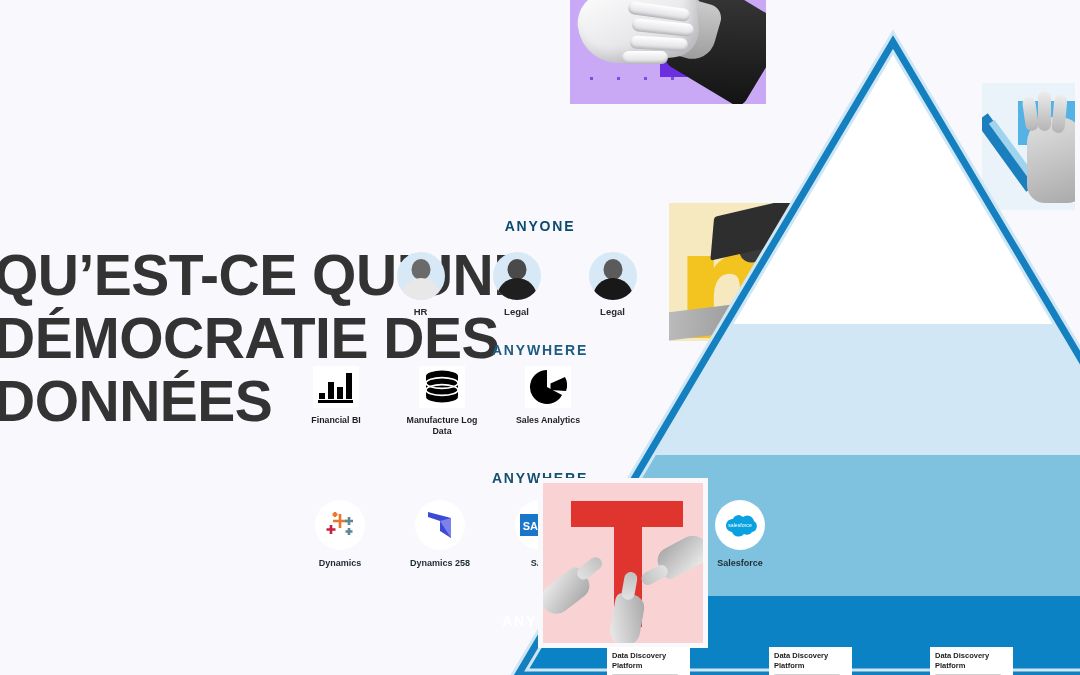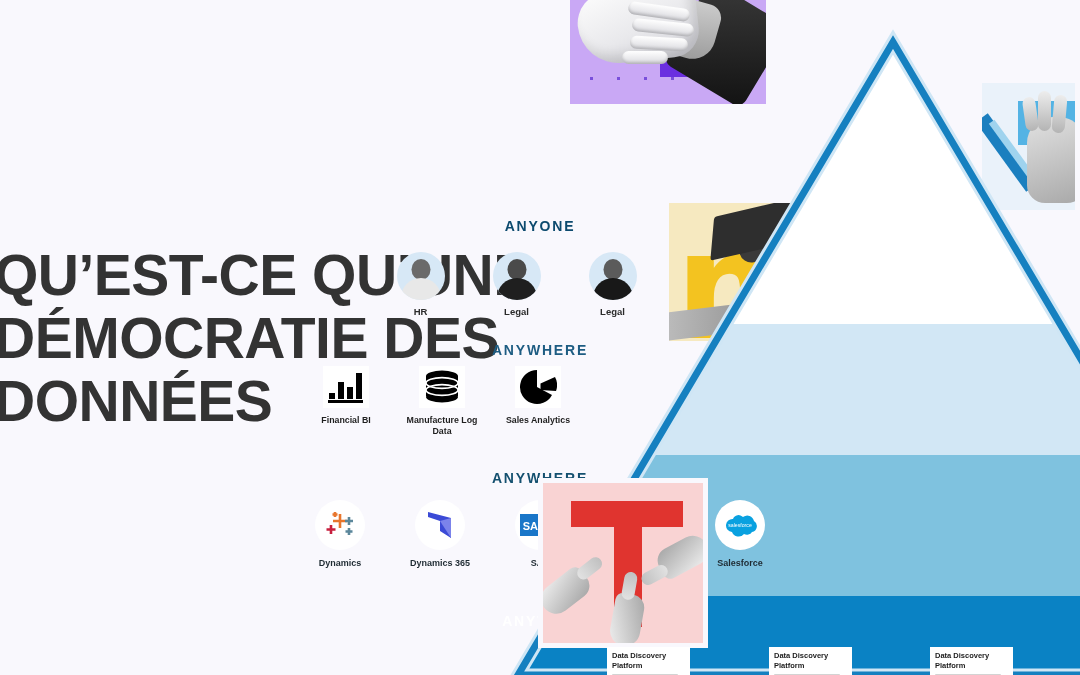--- a/index.html
+++ b/index.html
@@ -144,21 +144,21 @@
   .person .ph .body {
     position:absolute; left:50%; bottom:-4px; width:40px; height:26px;
     transform:translateX(-50%); border-radius:20px 20px 0 0; background:#3a3d41;
   }
   .person .pname {
     font-size:9.5px; font-weight:bold; color:#2B2B2B;
     font-family:"Liberation Sans", sans-serif;
   }
 
   
-  #row-anything { top:366px; left:0; width:884px; gap:22px; }
+  #row-anything { top:366px; left:0; width:884px; gap:32px; }
   .thing { width:74px; text-align:center; }
   .thing .tic {
     width:46px; height:42px; margin:0 auto 7px; background:#ffffff;
     position:relative; display:flex; align-items:center; justify-content:center;
   }
   .thing .tname {
     font-size:8.8px; font-weight:bold; color:#1F1F1F; line-height:11px;
     font-family:"Liberation Sans", sans-serif;
   }
 
@@ -330,21 +330,21 @@
       </div>
       <div class="pname2">Dynamics</div>
     </div>
     <div class="place">
       <div class="circ">
         <svg width="30" height="32" viewBox="0 0 30 32">
           <path d="M3 3 L26 9 L26 29 L15 22 L15 12 L3 8 Z" fill="#3B4AD6"></path>
           <path d="M15 12 L26 9 L26 29 Z" fill="#7B83EB"></path>
         </svg>
       </div>
-      <div class="pname2">Dynamics 365</div>
+      <div class="pname2">Dynamics 258</div>
     </div>
     <div class="place">
       <div class="circ">
         <svg width="40" height="22" viewBox="0 0 40 22">
           <path d="M0 0 H40 L28 22 H0 Z" fill="#1976C8"></path>
           <text x="14" y="15.5" font-family="Liberation Sans, sans-serif" font-size="11" font-weight="bold" fill="#fff" text-anchor="middle">SAP</text>
         </svg>
       </div>
       <div class="pname2">SAP</div>
     </div>

